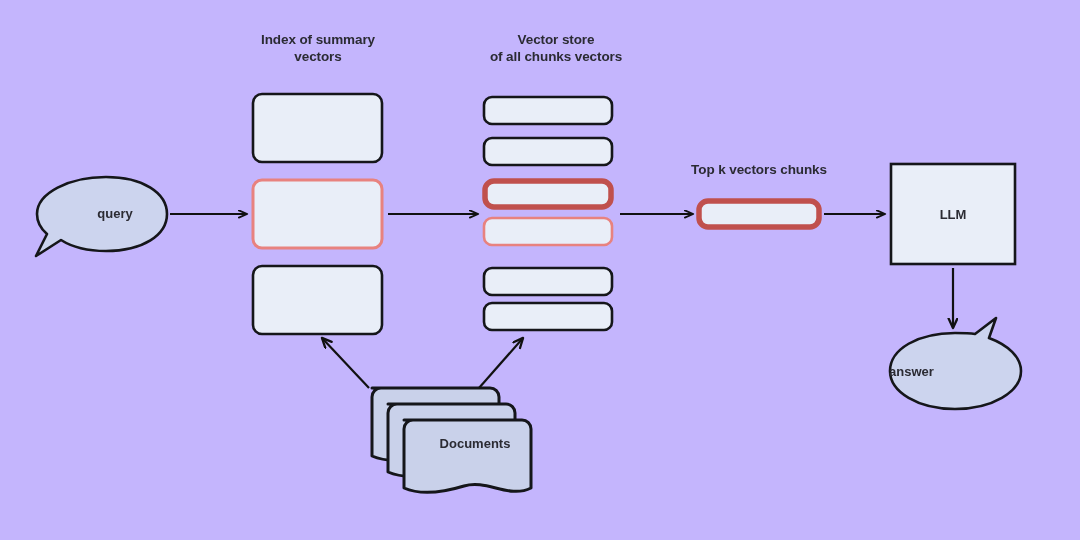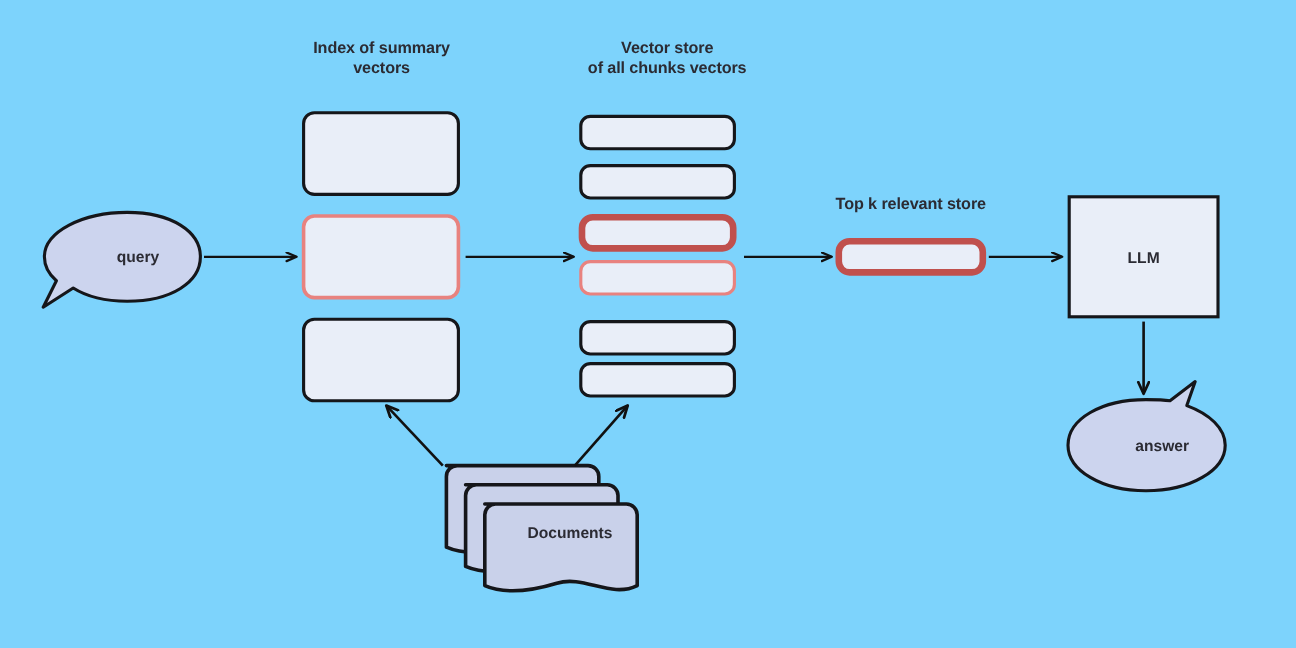--- a/index.html
+++ b/index.html
@@ -11,21 +11,21 @@
   body {
     width: 1080px;
     height: 540px;
     font-family: "Liberation Sans", sans-serif;
     overflow: hidden;
   }
   #stage {
     position: relative;
     width: 1080px;
     height: 540px;
-    background: #7dd3fc;
+    background: #c4b5fd;
   }
   #vector-layer {
     position: absolute;
     left: 0;
     top: 0;
     width: 1080px;
     height: 540px;
   }
   .label {
     position: absolute;
@@ -142,23 +142,23 @@
     <line x1="369" y1="388" x2="322" y2="338" stroke="#111111" stroke-width="2.2" marker-end="url(#arrowOpenThick)"></line>
     <line x1="479" y1="388" x2="523" y2="338" stroke="#111111" stroke-width="2.2" marker-end="url(#arrowOpenThick)"></line>
   </svg>
 
   <div class="label" style="left:238px; top:31px; width:160px;">Index of summary
 vectors</div>
 
   <div class="label" style="left:466px; top:31px; width:180px;text-align:center;">Vector store
 of all chunks vectors</div>
 
-  <div class="label" style="left:664px; top:161px; width:190px;">Top k relevant store</div>
+  <div class="label" style="left:664px; top:161px; width:190px;">Top k vectors chunks</div>
 
   <div class="node-text" style="left:37px; top:206px; width:156px;">query</div>
 
   <div class="node-text" style="left:891px; top:207px; width:124px;">LLM</div>
 
-  <div class="node-text" style="left:903px; top:364px; width:131px;">answer</div>
+  <div class="node-text" style="left:846px; top:364px; width:131px;">answer</div>
 
   <div class="node-text" style="left:404px; top:436px; width:142px;">Documents</div>
 
 </div>
 
 </body></html>

